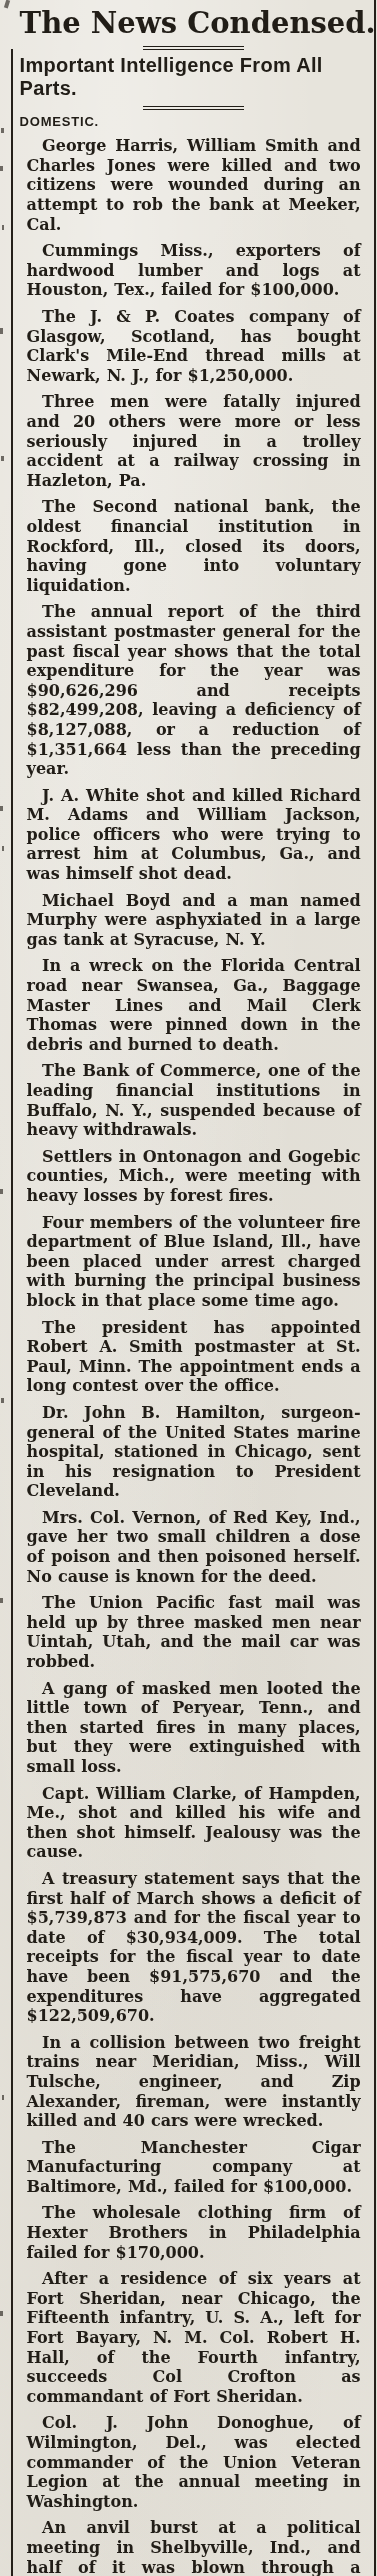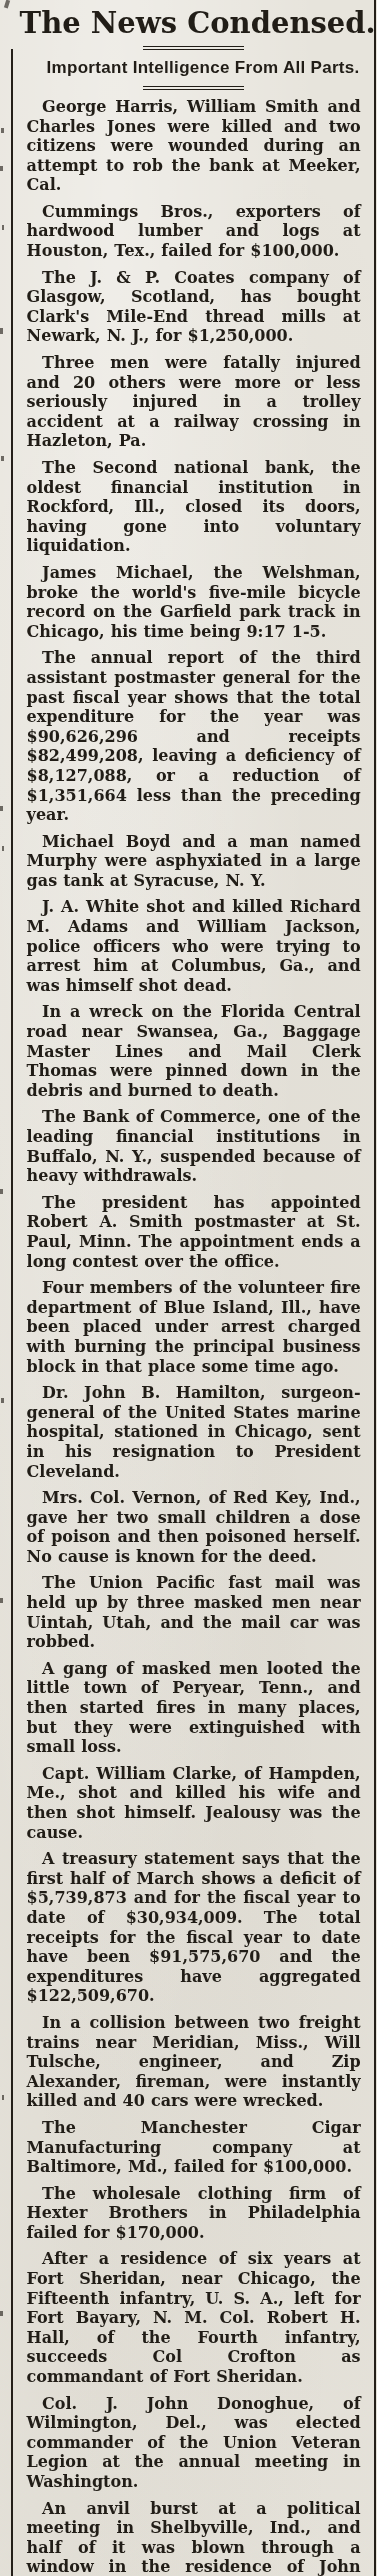--- a/index.html
+++ b/index.html
@@ -31,42 +31,42 @@
     position: absolute;
     background: #2a251e;
     opacity: 0.65;
   }
   .content {
     position: absolute;
     left: 19.6px;
     top: 0;
     width: 348px;
   }
-  .masthead { text-align: right; }
+  .masthead { text-align: left; }
   .title {
     margin: 7.2px 0 0 0;
     font-family: "DejaVu Serif", serif;
     font-weight: bold;
     font-size: 29px;
     line-height: 1.15;
     letter-spacing: 0px;
     white-space: nowrap;
   }
   .divider {
     width: 101px;
     height: 2.1px;
     margin: 5.2px auto 4.6px auto;
     border-top: 1.5px solid #211d17;
     border-bottom: 1px solid #211d17;
   }
   .subtitle {
-    margin: 8px;
+    margin: 0;
     font-family: "Liberation Sans", sans-serif;
     font-weight: bold;
-    font-size: 17px;
+    font-size: 20px;
     letter-spacing: 0.3px;
   }
   .section-heading {
     margin: 2.1px 0 3.1px 0;
     font-family: "Liberation Sans", sans-serif;
     font-weight: bold;
     font-size: 13px;
     letter-spacing: 0.8px;
   }
   .article p {
@@ -105,36 +105,37 @@
 
     <div class="masthead">
       <h1 class="title">The News Condensed.</h1>
 
       <div class="divider"></div>
 
       <h2 class="subtitle">Important Intelligence From All Parts.</h2>
 
       <div class="divider"></div>
 
+      <h3 class="section-heading">DOMESTIC.</h3>
     </div>
 
     <div class="article">
       <p>George Harris, William Smith and Charles Jones were killed and two citizens were wounded during an attempt to rob the bank at Meeker, Cal.</p>
-      <p>Cummings Bros., exporters of hardwood lumber and logs at Houston, Tex., failed for $100,000.</p>
+      <p>Cummings Miss., exporters of hardwood lumber and logs at Houston, Tex., failed for $100,000.</p>
       <p>The J. &amp; P. Coates company of Glasgow, Scotland, has bought Clark's Mile-End thread mills at Newark, N. J., for $1,250,000.</p>
       <p>Three men were fatally injured and 20 others were more or less seriously injured in a trolley accident at a railway crossing in Hazleton, Pa.</p>
       <p>The Second national bank, the oldest financial institution in Rockford, Ill., closed its doors, having gone into voluntary liquidation.</p>
-      <p>James Michael, the Welshman, broke the world's five-mile bicycle record on the Garfield park track in Chicago, his time being 9:17 1-5.</p>
       <p>The annual report of the third assistant postmaster general for the past fiscal year shows that the total expenditure for the year was $90,626,296 and receipts $82,499,208, leaving a deficiency of $8,127,088, or a reduction of $1,351,664 less than the preceding year.</p>
+      <p>J. A. White shot and killed Richard M. Adams and William Jackson, police officers who were trying to arrest him at Columbus, Ga., and was himself shot dead.</p>
       <p>Michael Boyd and a man named Murphy were asphyxiated in a large gas tank at Syracuse, N. Y.</p>
-      <p>J. A. White shot and killed Richard M. Adams and William Jackson, police officers who were trying to arrest him at Columbus, Ga., and was himself shot dead.</p>
       <p>In a wreck on the Florida Central road near Swansea, Ga., Baggage Master Lines and Mail Clerk Thomas were pinned down in the debris and burned to death.</p>
       <p>The Bank of Commerce, one of the leading financial institutions in Buffalo, N. Y., suspended because of heavy withdrawals.</p>
+      <p>Settlers in Ontonagon and Gogebic counties, Mich., were meeting with heavy losses by forest fires.</p>
+      <p>Four members of the volunteer fire department of Blue Island, Ill., have been placed under arrest charged with burning the principal business block in that place some time ago.</p>
       <p>The president has appointed Robert A. Smith postmaster at St. Paul, Minn. The appointment ends a long contest over the office.</p>
-      <p>Four members of the volunteer fire department of Blue Island, Ill., have been placed under arrest charged with burning the principal business block in that place some time ago.</p>
       <p>Dr. John B. Hamilton, surgeon-general of the United States marine hospital, stationed in Chicago, sent in his resignation to President Cleveland.</p>
       <p>Mrs. Col. Vernon, of Red Key, Ind., gave her two small children a dose of poison and then poisoned herself. No cause is known for the deed.</p>
       <p>The Union Pacific fast mail was held up by three masked men near Uintah, Utah, and the mail car was robbed.</p>
       <p>A gang of masked men looted the little town of Peryear, Tenn., and then started fires in many places, but they were extinguished with small loss.</p>
       <p>Capt. William Clarke, of Hampden, Me., shot and killed his wife and then shot himself. Jealousy was the cause.</p>
       <p>A treasury statement says that the first half of March shows a deficit of $5,739,873 and for the fiscal year to date of $30,934,009. The total receipts for the fiscal year to date have been $91,575,670 and the expenditures have aggregated $122,509,670.</p>
       <p>In a collision between two freight trains near Meridian, Miss., Will Tulsche, engineer, and Zip Alexander, fireman, were instantly killed and 40 cars were wrecked.</p>
       <p>The Manchester Cigar Manufacturing company at Baltimore, Md., failed for $100,000.</p>
       <p>The wholesale clothing firm of Hexter Brothers in Philadelphia failed for $170,000.</p>
       <p>After a residence of six years at Fort Sheridan, near Chicago, the Fifteenth infantry, U. S. A., left for Fort Bayary, N. M. Col. Robert H. Hall, of the Fourth infantry, succeeds Col Crofton as commandant of Fort Sheridan.</p>

